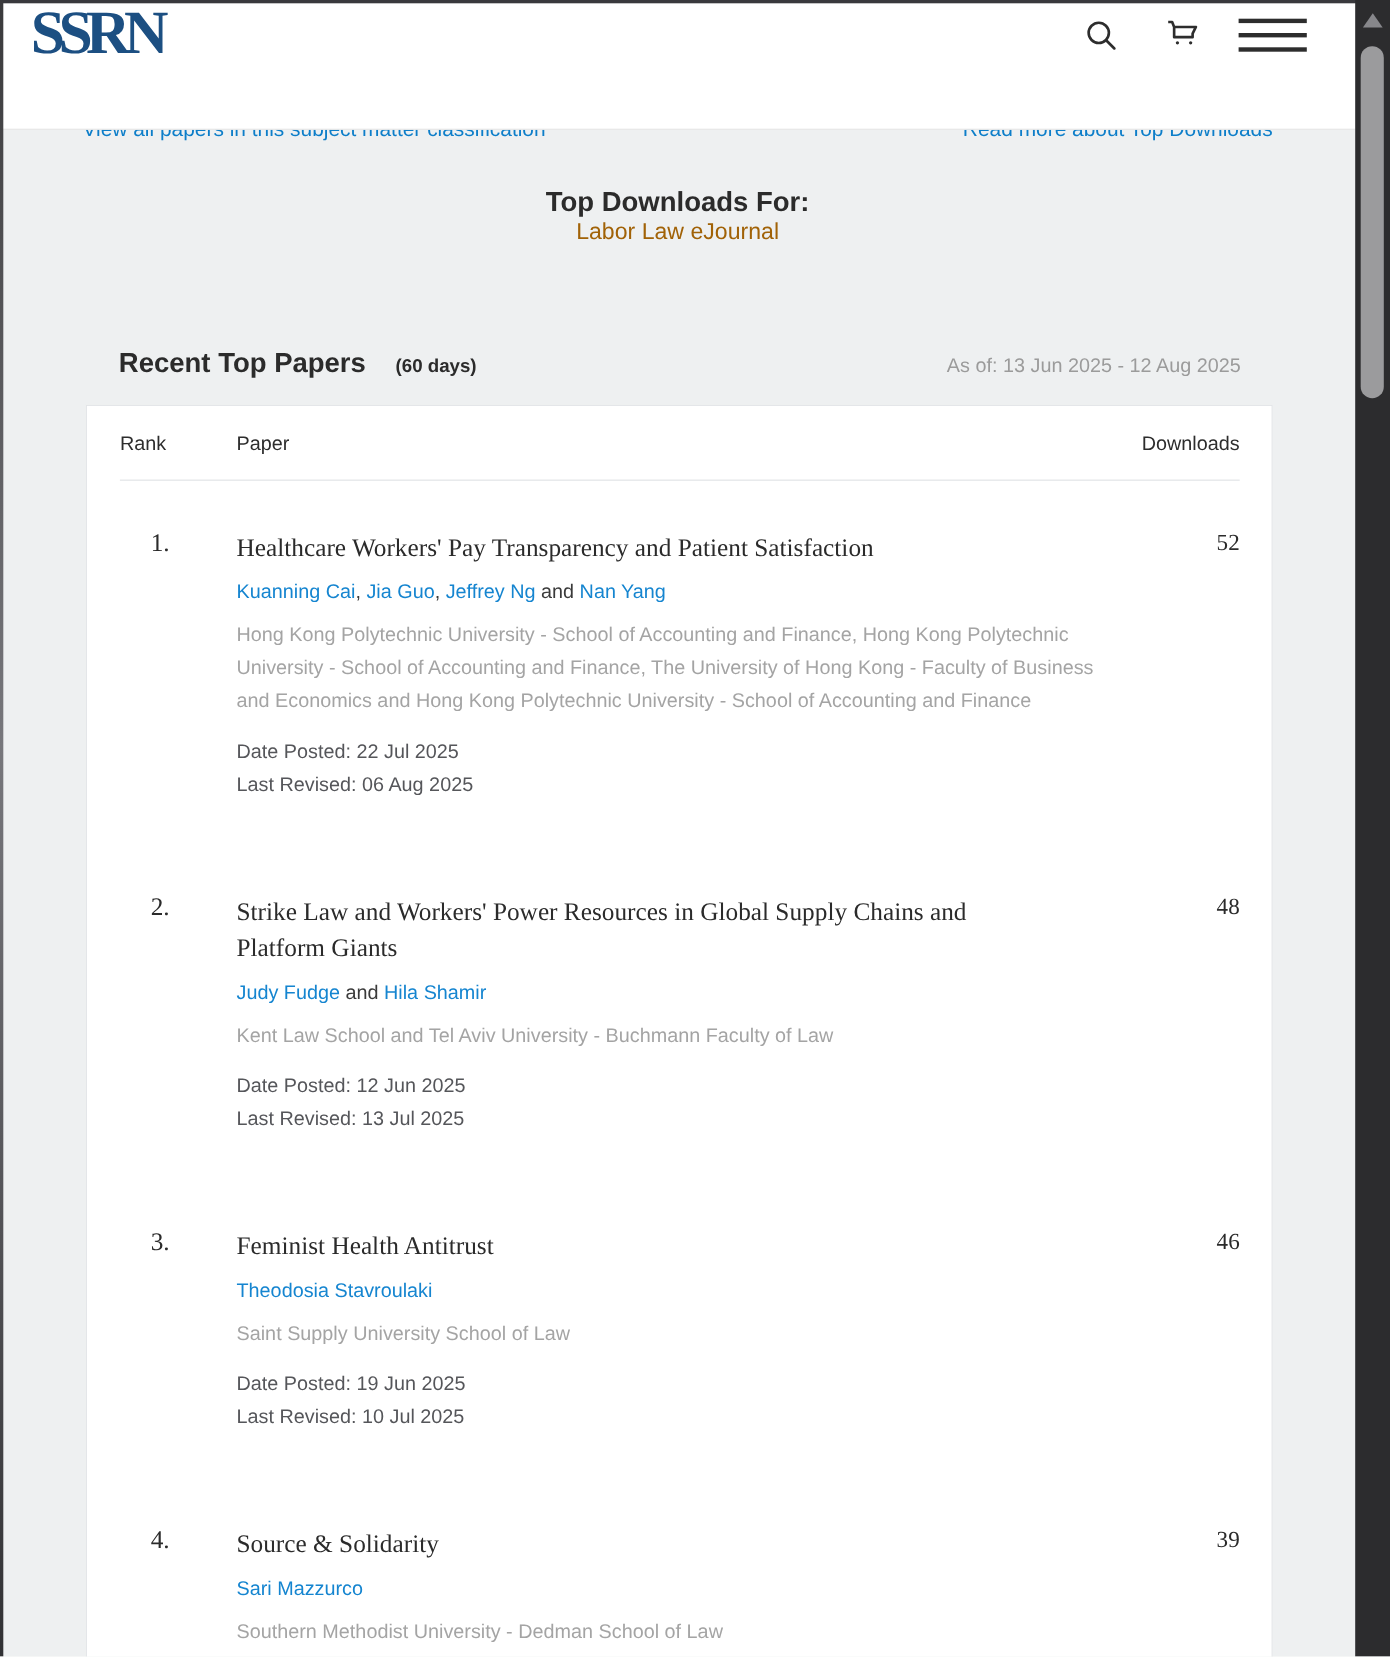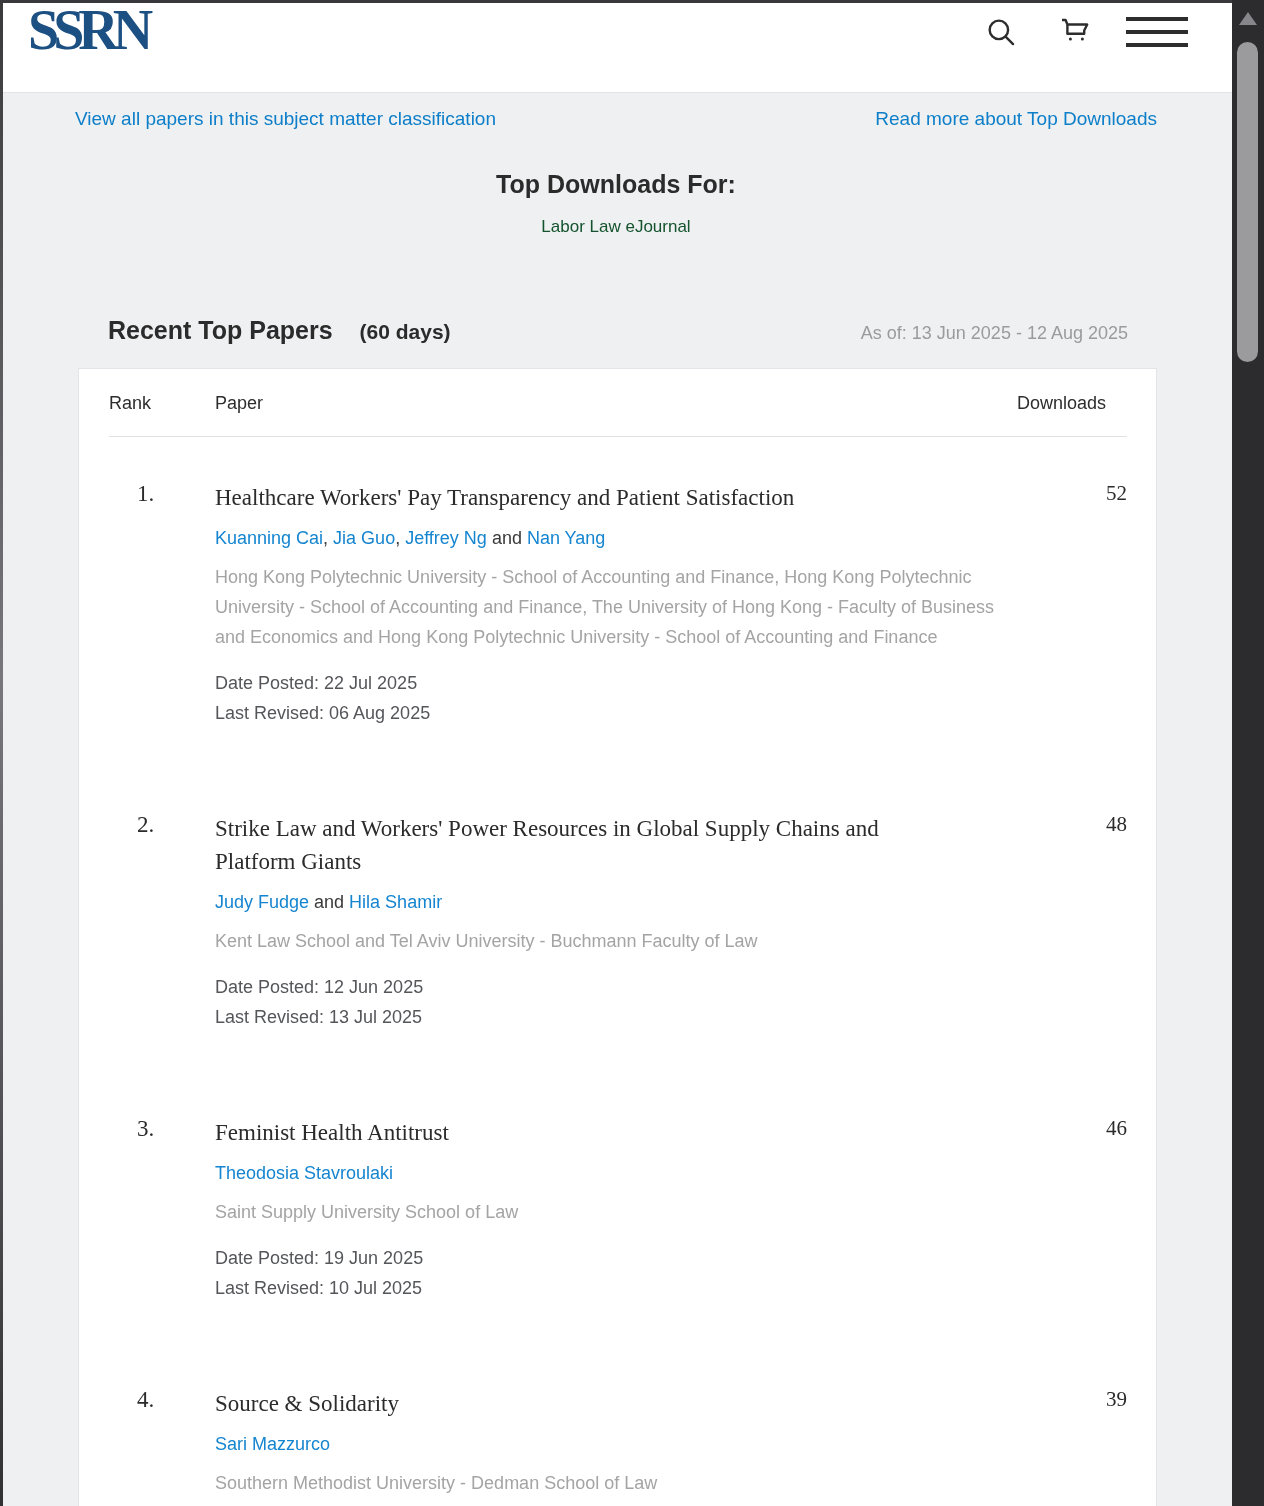--- a/index.html
+++ b/index.html
@@ -10,21 +10,21 @@
     position:relative;
     color:#2d2d2d;
   }
   
   .win-top-edge { position:absolute; top:0; left:0; width:1264px; height:3px; background:#39393d; z-index:40; }
   .win-left-edge { position:absolute; top:0; left:0; width:3px; height:1506px; z-index:40;
     background:linear-gradient(#3a3a3c, #77777c 45%, #313134); }
 
   
   .header {
-    position:absolute; top:0; left:0; width:1232px; height:93px;
+    position:absolute; top:0; left:0; width:1232px; height:118px;
     background:#ffffff; border-bottom:1px solid #e3e3e3; z-index:10;
   }
   .logo {
     position:absolute; left:28px; top:0px;
     font-family:"Liberation Serif", serif;
     font-weight:600; font-size:56px; letter-spacing:-6px;
     color:#1c4f82; text-decoration:none; line-height:60px;
     cursor:pointer;
   }
   .header-icons { position:absolute; right:44px; top:10px; display:flex; align-items:center; gap:30px; }
@@ -50,44 +50,44 @@
     display:flex; justify-content:space-between;
     padding:15px 75px 0 75px;
   }
   .blue-link {
     color:#0d7ec9; font-size:19px; text-decoration:none; cursor:pointer;
   }
 
   
   .page-title-block { position:absolute; top:170px; left:0; width:1232px; text-align:center; }
   .page-title-main { font-size:25px; font-weight:700; color:#2b2b2b; }
-  .page-title-sub  { font-size:17px; font-weight:400; color:#14532d; margin-top:18px; }
+  .page-title-sub  { font-size:21px; font-weight:400; color:#a16207; }
 
   
   .section-row {
     position:absolute; top:316px; left:78px; width:1079px;
     display:flex; justify-content:space-between; align-items:baseline;
     padding:0 29px 0 30px;
   }
   .section-heading { font-size:25px; font-weight:700; color:#2b2b2b; }
-  .section-heading .days { font-size:21px; font-weight:700; color:#2b2b2b;padding-left:20px; }
+  .section-heading .days { font-size:17px; font-weight:700; color:#2b2b2b;padding-left:20px; }
   .as-of { font-size:18px; color:#9b9b9b; }
 
   
   .card {
     position:absolute; top:368px; left:78px; width:1079px; height:1200px;
     background:#ffffff; border:1px solid #e2e4e7;
     padding:0 29px 0 30px;
   }
   .table-head {
     display:grid; grid-template-columns:106px 1fr 110px;
     padding:24px 0 22px 0; border-bottom:1px solid #dfe1e4;
     font-size:18px; font-weight:300; color:#2d2d2d;
   }
-  .table-head .col-downloads { text-align:left; }
+  .table-head .col-downloads { text-align:right; }
 
   .paper-row {
     display:grid; grid-template-columns:106px 1fr 110px;
     padding:44px 0 40px 0;
   }
   .rank {
     font-family:"Liberation Serif", serif; font-size:23px; color:#2b2b2b;
     padding-left:28px;
   }
   .downloads {

